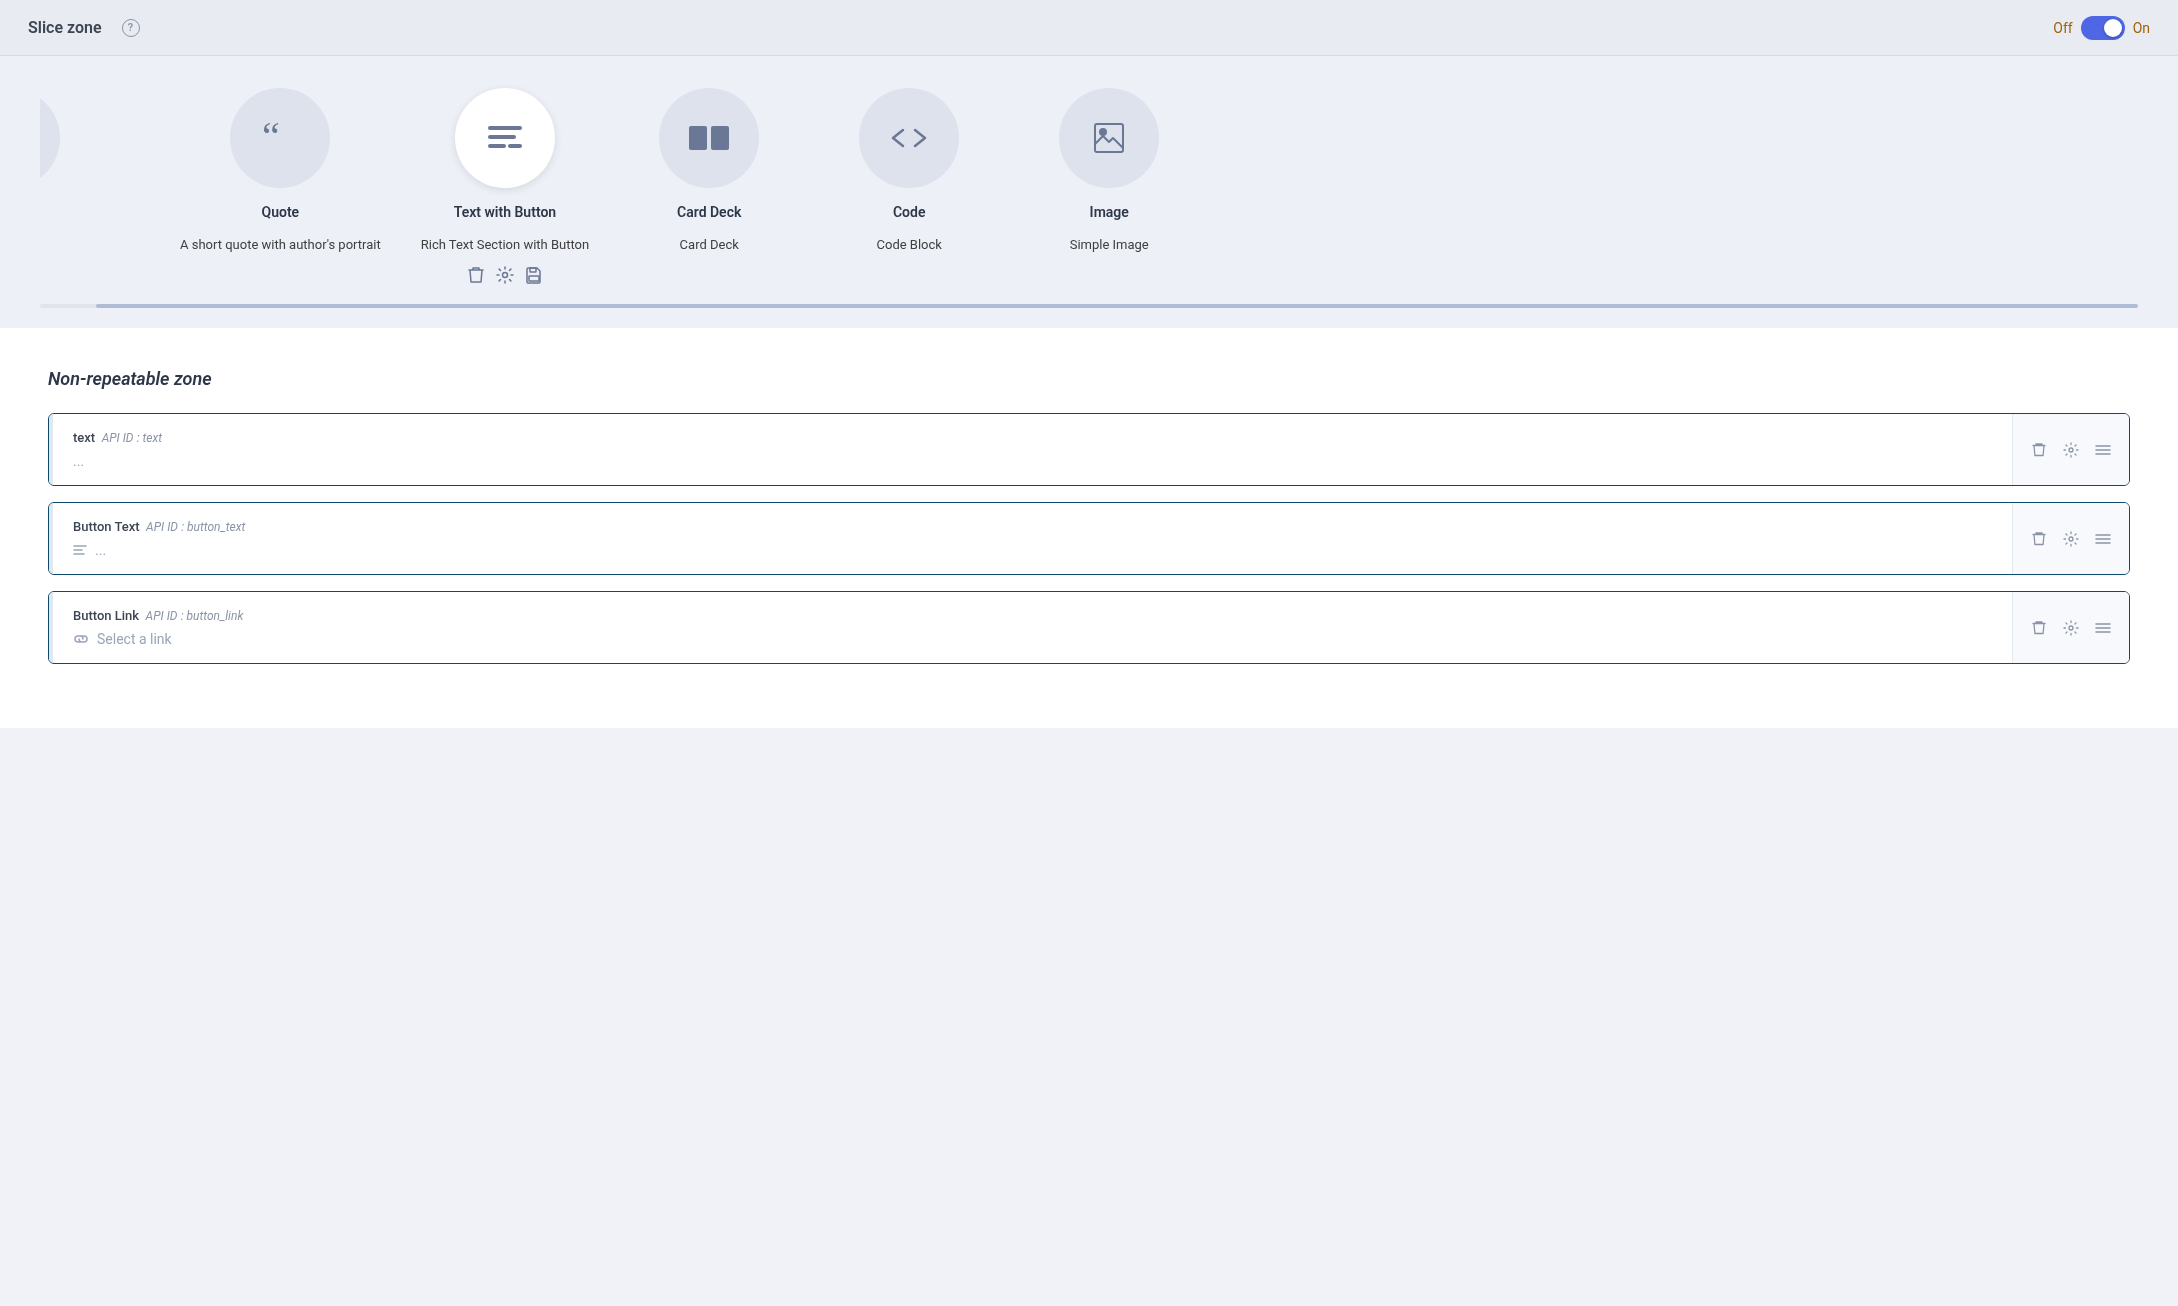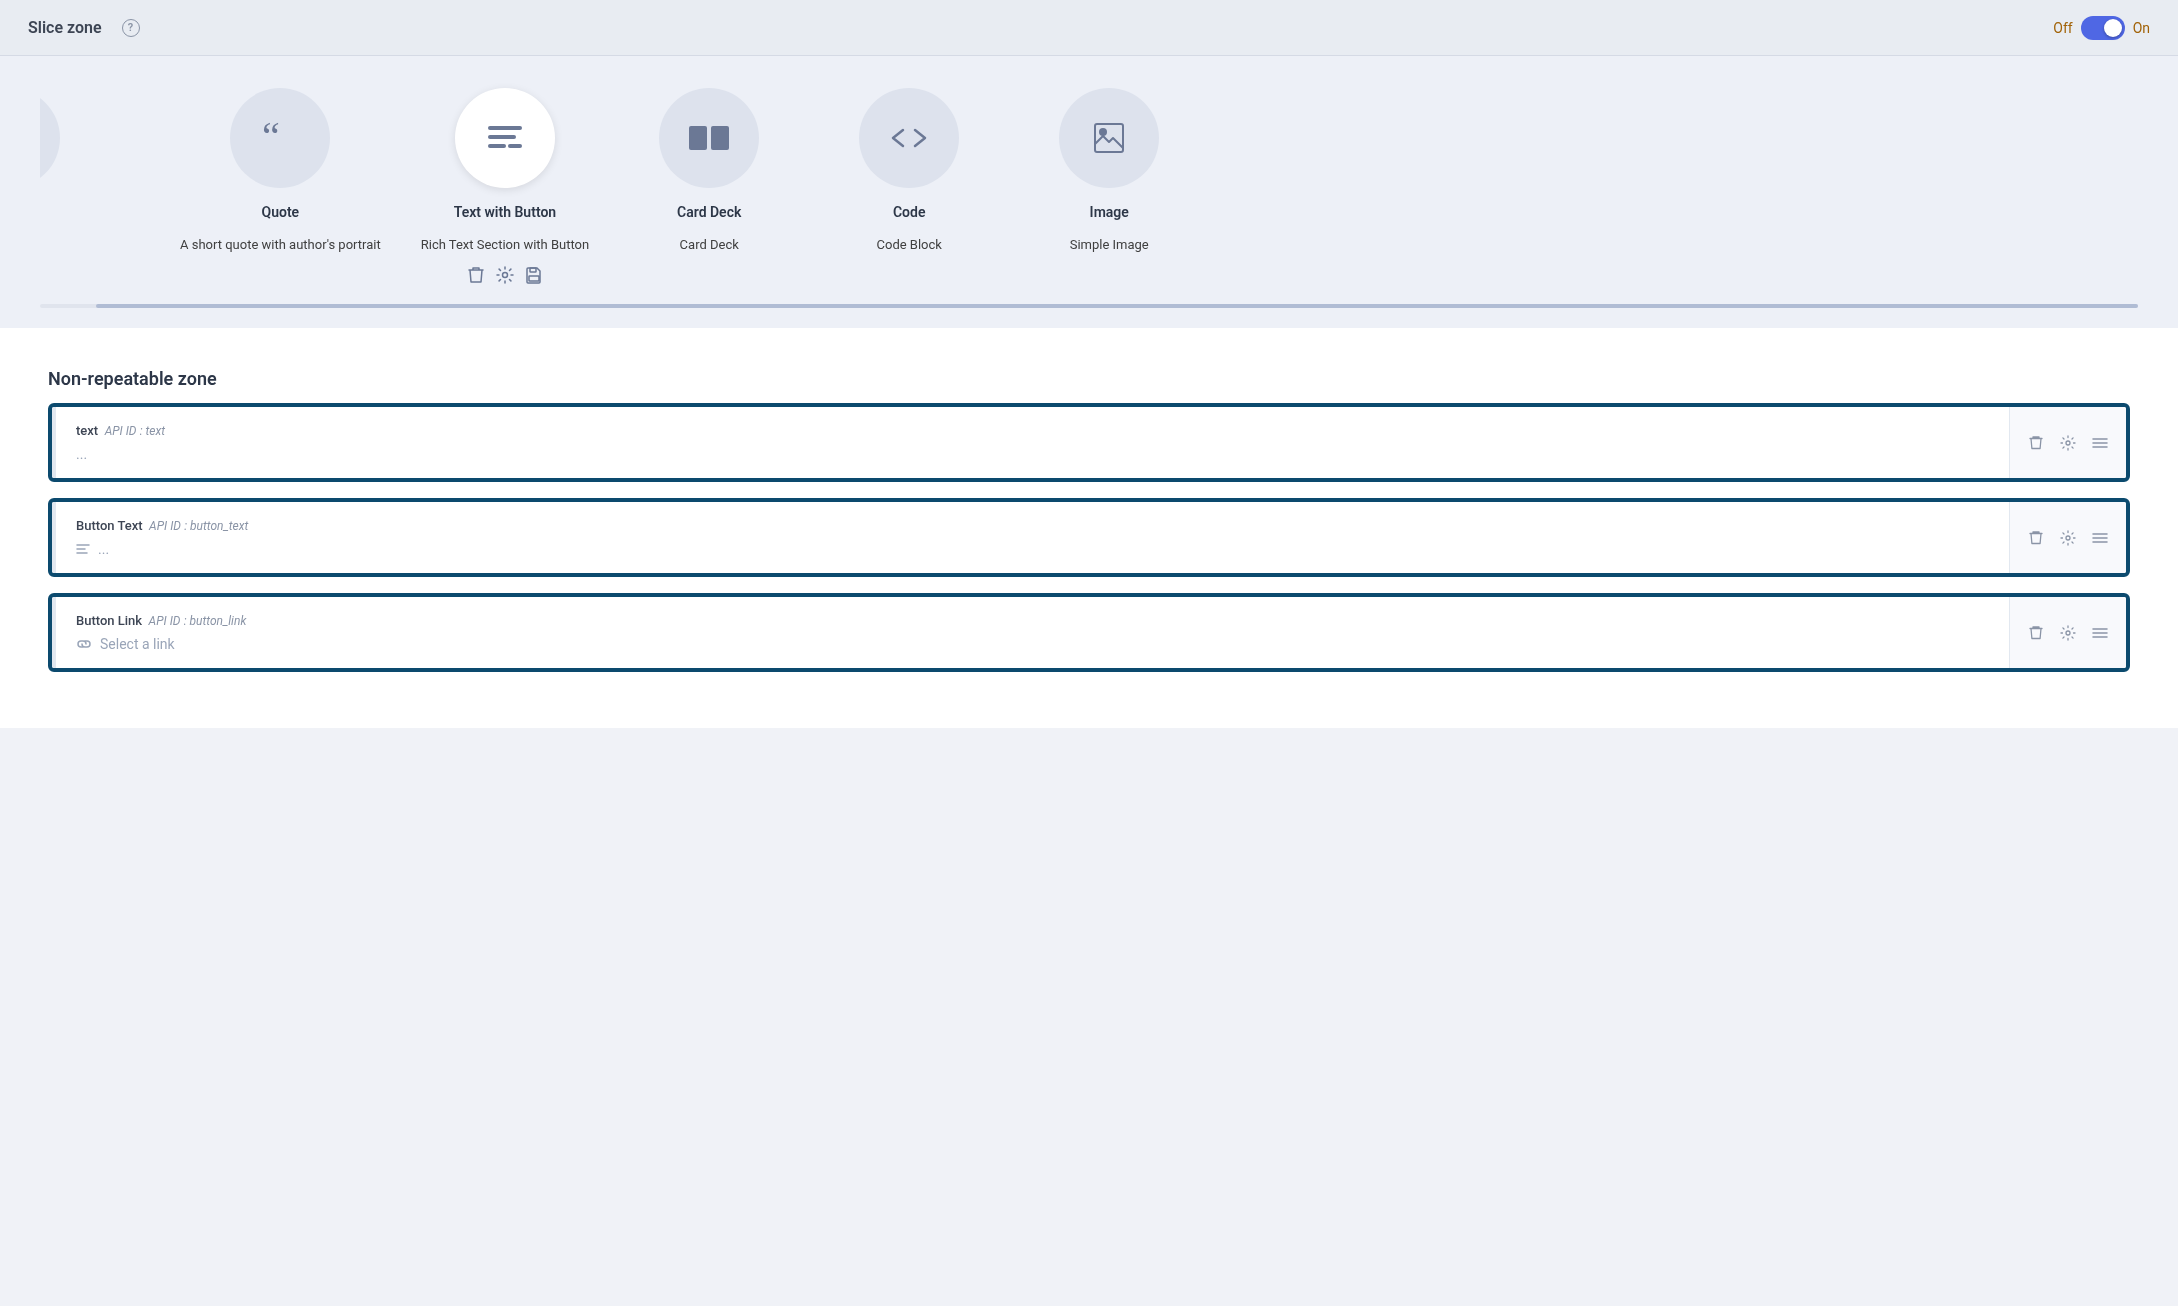--- a/index.html
+++ b/index.html
@@ -168,29 +168,30 @@
     
     .non-repeatable {
       background: white;
       padding: 40px 48px;
       min-height: 400px;
     }
     .zone-title {
       font-size: 18px;
       font-weight: 600;
       color: #2d3748;
-      margin-bottom: 14px;
+      margin-bottom: 24px;
+      font-style: italic;
     }
 
     
     .field-row {
       display: flex;
       align-items: stretch;
       margin-bottom: 16px;
-      border: 4px solid #0c4a6e;
+      border: 1px solid #0c4a6e;
       border-radius: 6px;
       overflow: hidden;
       background: white;
     }
     .field-left-accent {
       width: 4px;
       background: #e2e8f0;
       flex-shrink: 0;
     }
     .field-content {

